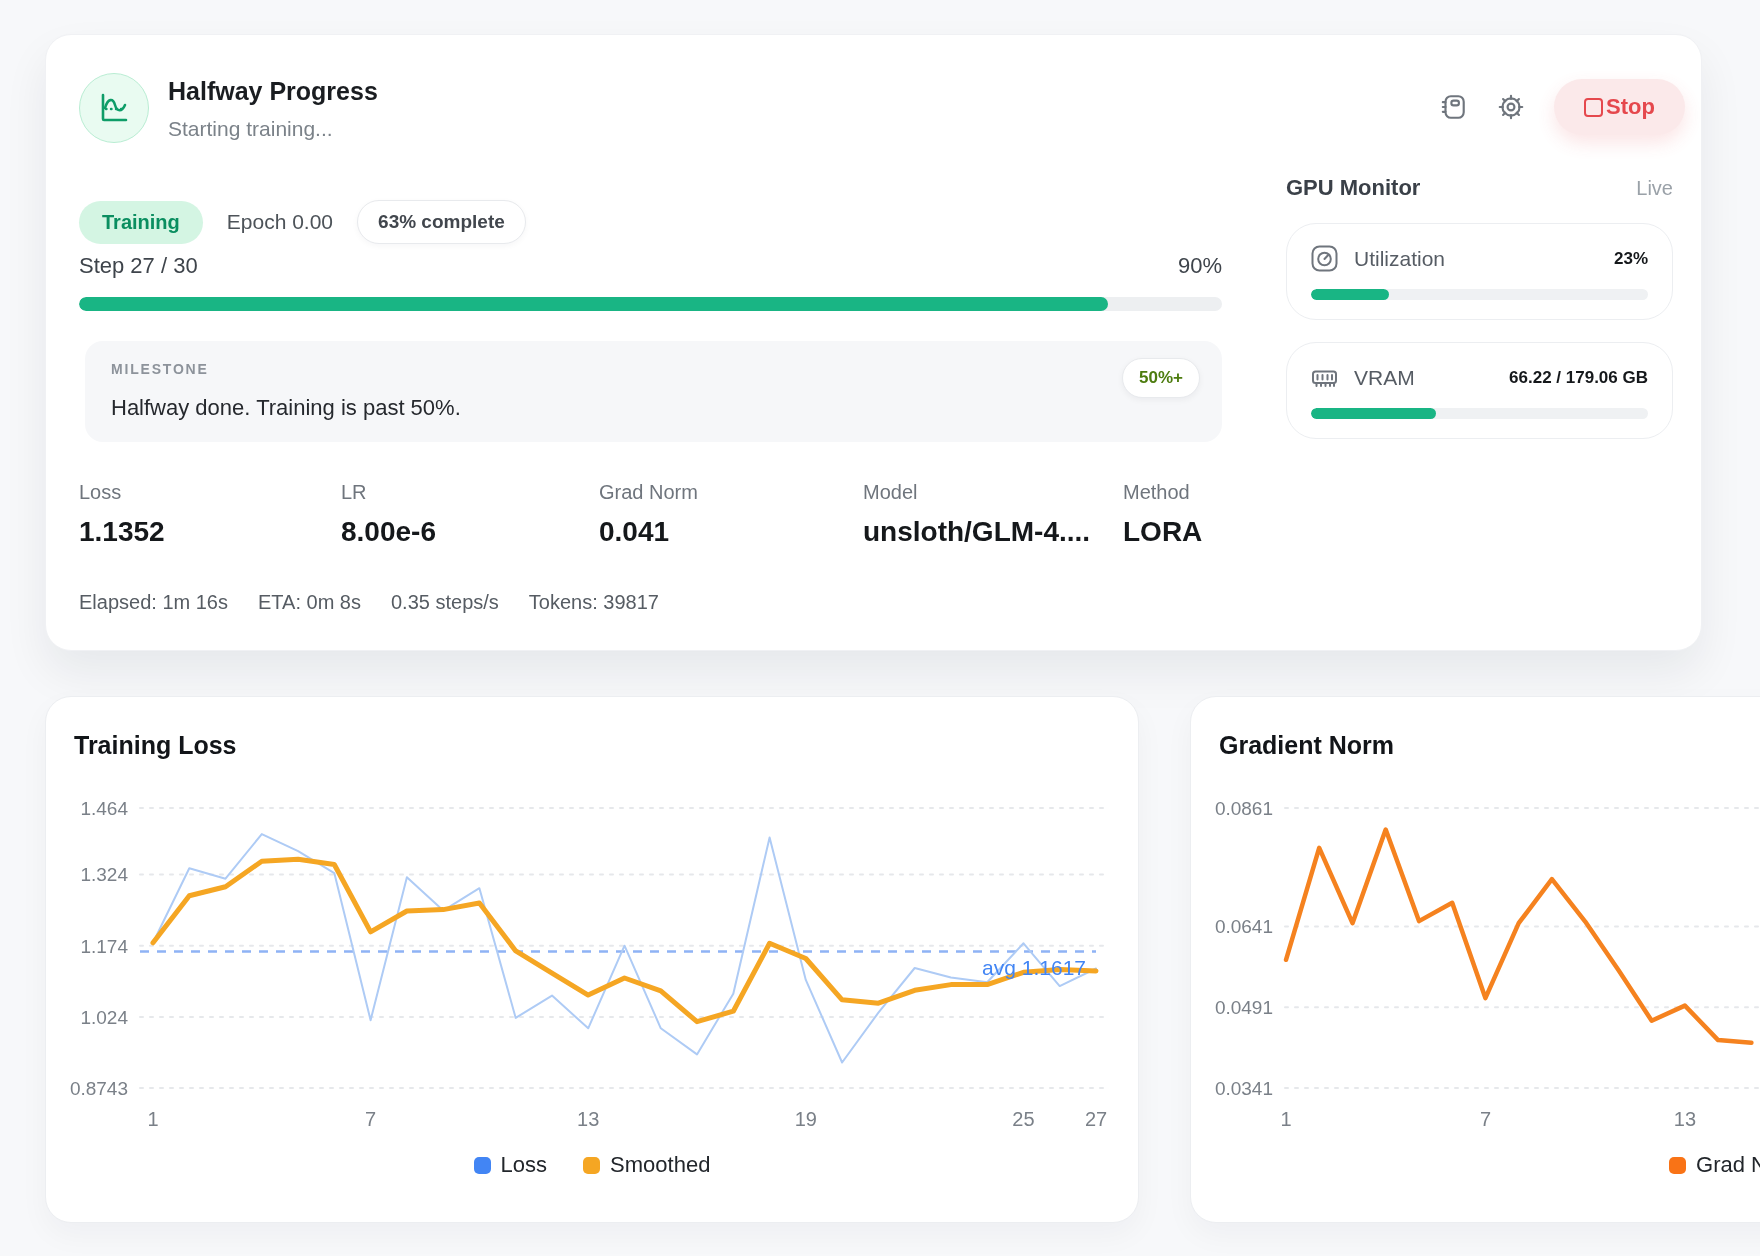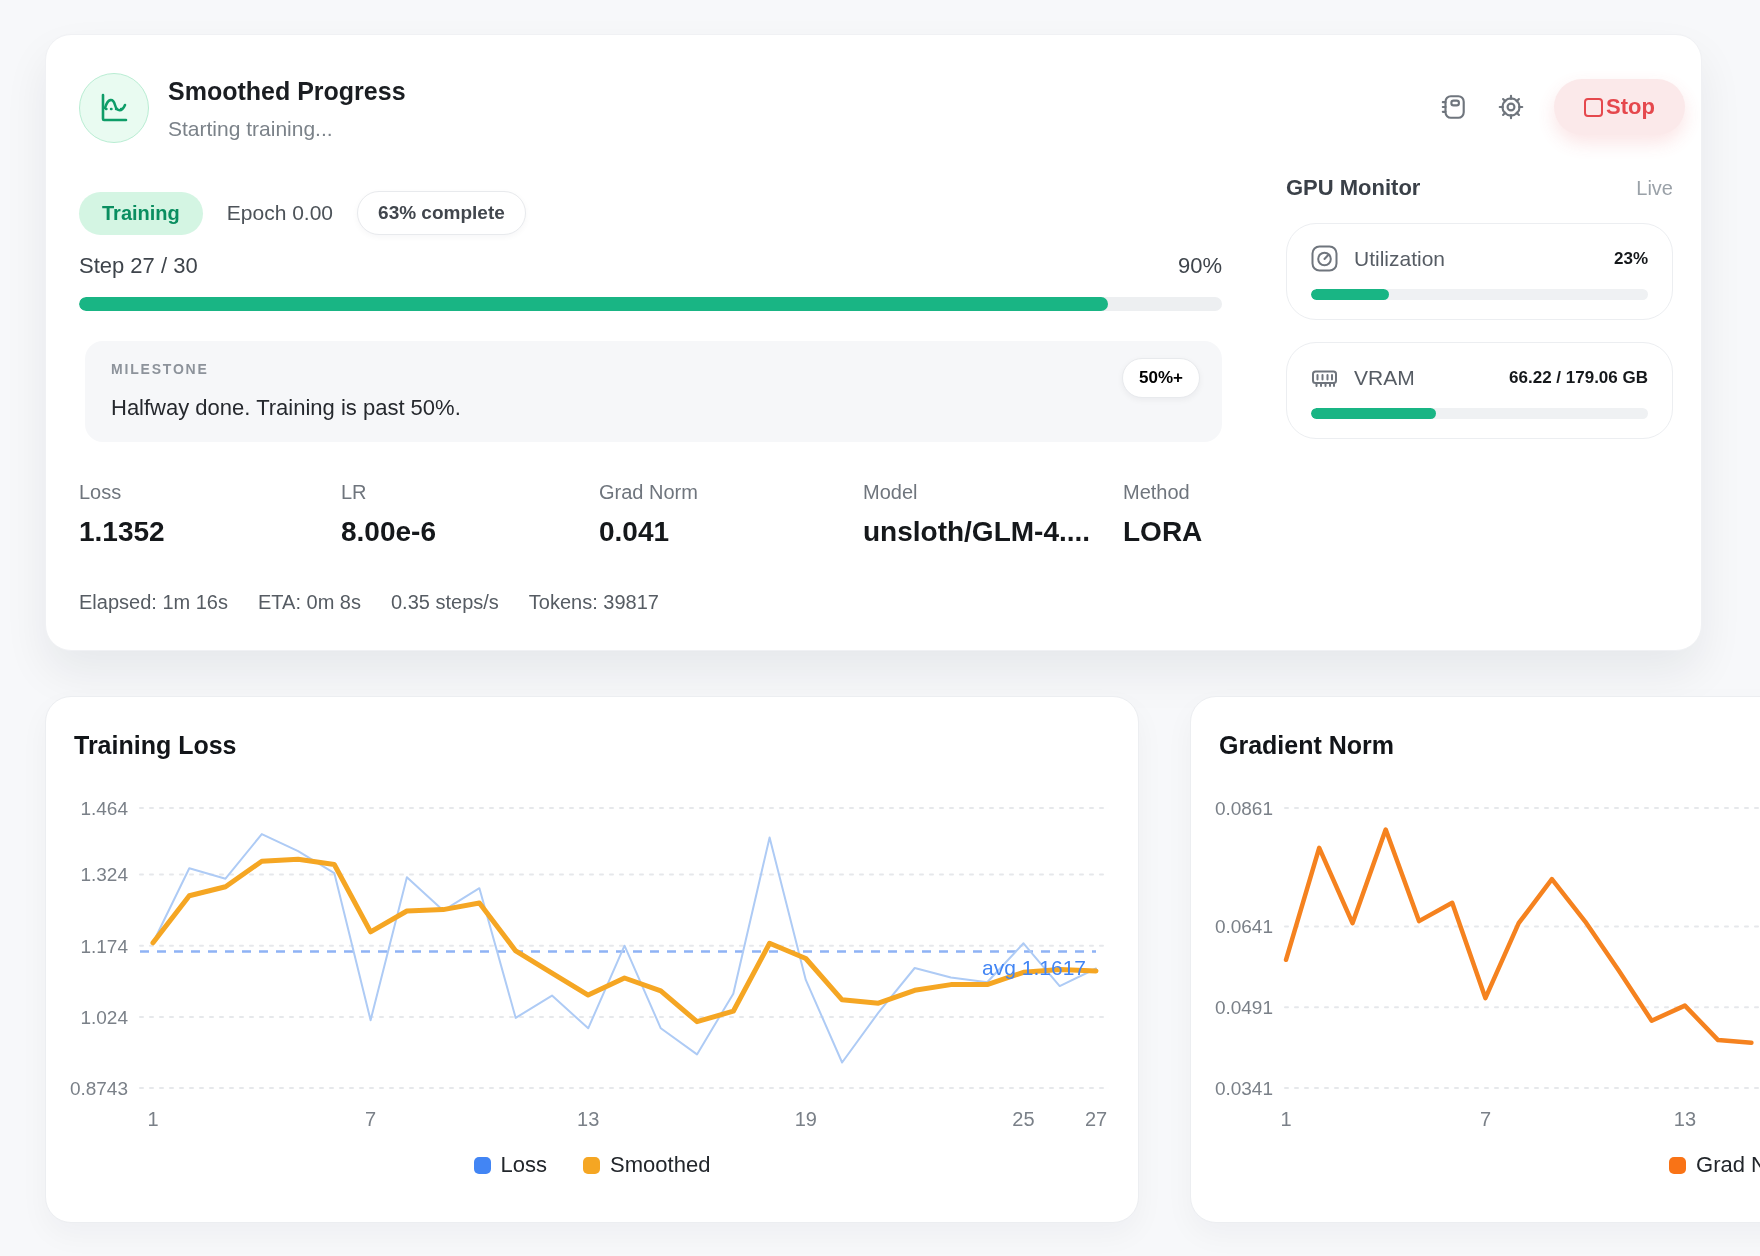--- a/index.html
+++ b/index.html
@@ -16,37 +16,37 @@
   .app-icon{position:absolute;left:33px;top:38px;width:68px;height:68px;border-radius:50%;
     background:#E9FBF1;border:1.6px solid #B9EDD3;display:flex;align-items:center;justify-content:center;}
   .hd-title{position:absolute;left:122px;top:42px;font-size:25px;font-weight:700;color:#1A1D21;}
   .hd-sub{position:absolute;left:122px;top:82px;font-size:21px;color:#7B8289;}
   .hd-actions{position:absolute;top:44px;right:16px;display:flex;align-items:center;gap:28px;}
   .icon-btn{width:30px;height:30px;display:flex;align-items:center;justify-content:center;cursor:pointer;}
   .stop-btn{display:flex;align-items:center;gap:3px;height:56px;padding:0 30px;border:none;
     background:#FBE9EA;color:#E5484D;font-size:22px;font-weight:700;border-radius:29px;
     box-shadow:0 8px 18px rgba(229,72,77,.14);cursor:pointer;font-family:inherit;}
   .stop-sq{width:15px;height:15px;border:2.4px solid #E5484D;border-radius:4px;}
-  .badge-row{position:absolute;left:33px;top:156px;display:flex;align-items:center;gap:24px;}
+  .badge-row{position:absolute;left:33px;top:165px;display:flex;align-items:center;gap:24px;}
   .pill-training{background:#D4F5E3;color:#0A8E60;font-weight:700;font-size:20px;
     padding:10px 23px;border-radius:999px;}
   .epoch{font-size:21px;color:#4D5359;}
   .pill-complete{background:#fff;border:1.6px solid #E8EAED;color:#41464D;font-weight:600;
     font-size:19px;padding:10px 20px;border-radius:999px;box-shadow:0 2px 6px rgba(18,27,45,.04);}
   .step-row{position:absolute;left:33px;top:218px;width:1143px;display:flex;justify-content:space-between;align-items:center;}
   .step-label{font-size:22px;color:#3E444B;}
   .step-pct{font-size:22px;color:#3E444B;}
   .main-bar{position:absolute;left:33px;top:262px;width:1143px;height:14px;border-radius:7px;background:#EDEFF1;overflow:hidden;}
   .main-bar .fill{height:100%;border-radius:7px;background:#19B584;}
   .milestone{position:absolute;left:39px;top:306px;width:1137px;height:101px;background:#F6F7F9;
     border-radius:18px;box-sizing:border-box;padding:20px 26px;}
   .mi-label{font-size:14px;font-weight:700;letter-spacing:1.8px;color:#8D939B;}
   .mi-msg{font-size:22px;color:#26292E;margin-top:18px;}
   .mi-badge{position:absolute;top:17px;right:22px;background:#fff;border:1.5px solid #E8EAED;
-    border-radius:999px;padding:9px 16px;font-size:17px;font-weight:700;color:#000000;
+    border-radius:999px;padding:9px 16px;font-size:17px;font-weight:700;color:#4d7c0f;
     box-shadow:0 2px 6px rgba(18,27,45,.05);}
   .metrics{position:absolute;left:33px;top:446px;width:1143px;}
   .metric{position:absolute;top:0;}
   .metric .m-label{font-size:20px;color:#6F757D;}
   .metric .m-value{font-size:28px;font-weight:700;color:#15181B;margin-top:12px;white-space:nowrap;}
   .m0{left:0;} .m1{left:262px;} .m2{left:520px;} .m3{left:784px;} .m4{left:1044px;}
   .foot-stats{position:absolute;left:33px;top:556px;display:flex;gap:30px;font-size:20px;color:#565C63;}
   
   .gpu-panel{position:absolute;left:1240px;top:140px;width:387px;}
   .gpu-head{display:flex;justify-content:space-between;align-items:center;}
@@ -78,21 +78,21 @@
 
 <div class="card top-card">
 
   <div class="app-icon">
     <svg width="40" height="40" viewBox="0 0 40 40">
       <path d="M9 7 v24 q0 1 1 1 h22" fill="none" stroke="#0E9D68" stroke-width="2.6" stroke-linecap="round"></path>
       <path d="M11 20 C14 10, 19 10, 21 17 C23 24, 28 24, 31 17" fill="none" stroke="#0E9D68" stroke-width="2.6" stroke-linecap="round"></path>
       <path d="M12 21 H31" fill="none" stroke="#0E9D68" stroke-width="2.4" stroke-dasharray="0.5 4.5" stroke-linecap="round"></path>
     </svg>
   </div>
-  <div class="hd-title">Smoothed Progress</div>
+  <div class="hd-title">Halfway Progress</div>
   <div class="hd-sub">Starting training...</div>
 
   <div class="hd-actions">
     <div class="icon-btn">
       <svg width="30" height="30" viewBox="0 0 28 28">
         <rect class="ic" x="7" y="4" width="17" height="20" rx="5"></rect>
         <rect class="ic" x="12.5" y="8" width="7" height="4.5" rx="2"></rect>
         <path class="ic" d="M4.5 9.5 h2.5 M4.5 14 h2.5 M4.5 18.5 h2.5"></path>
       </svg>
     </div>

